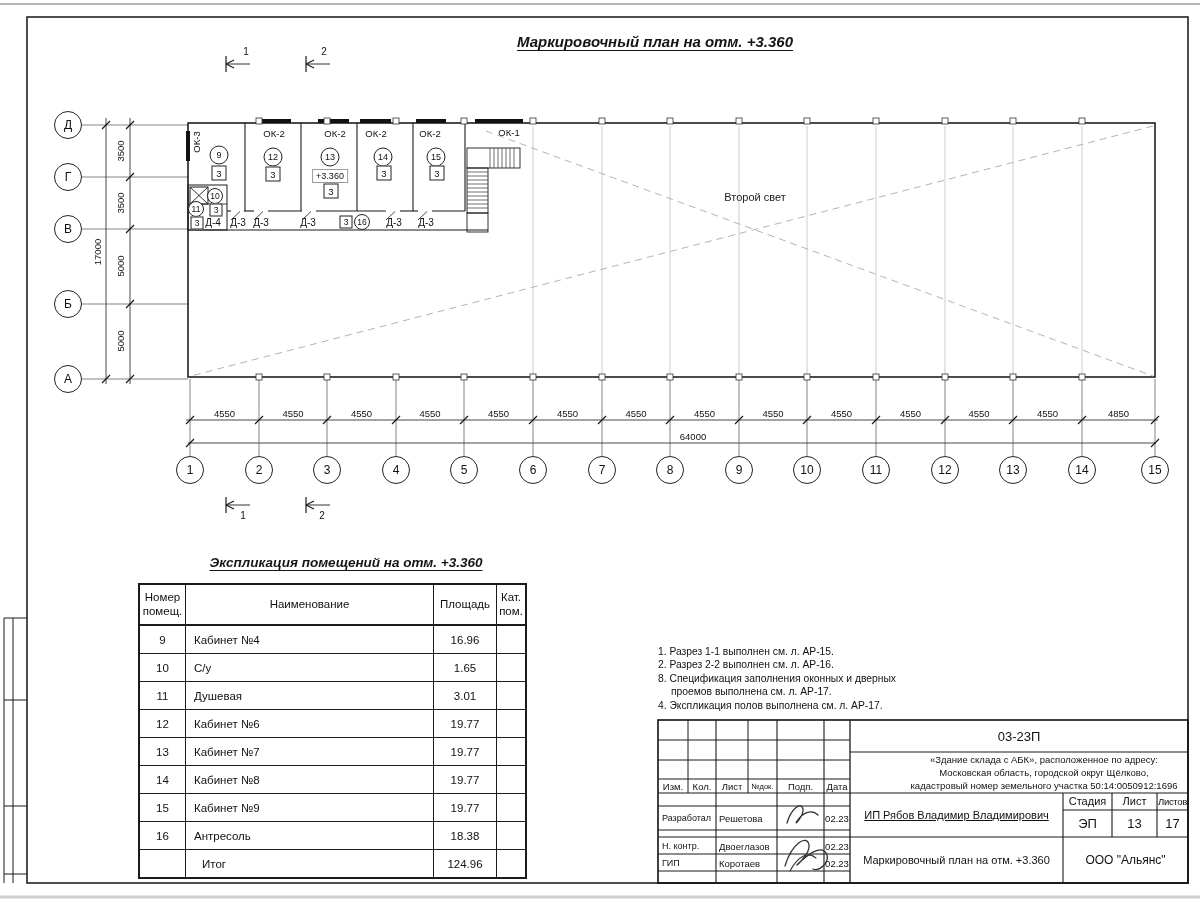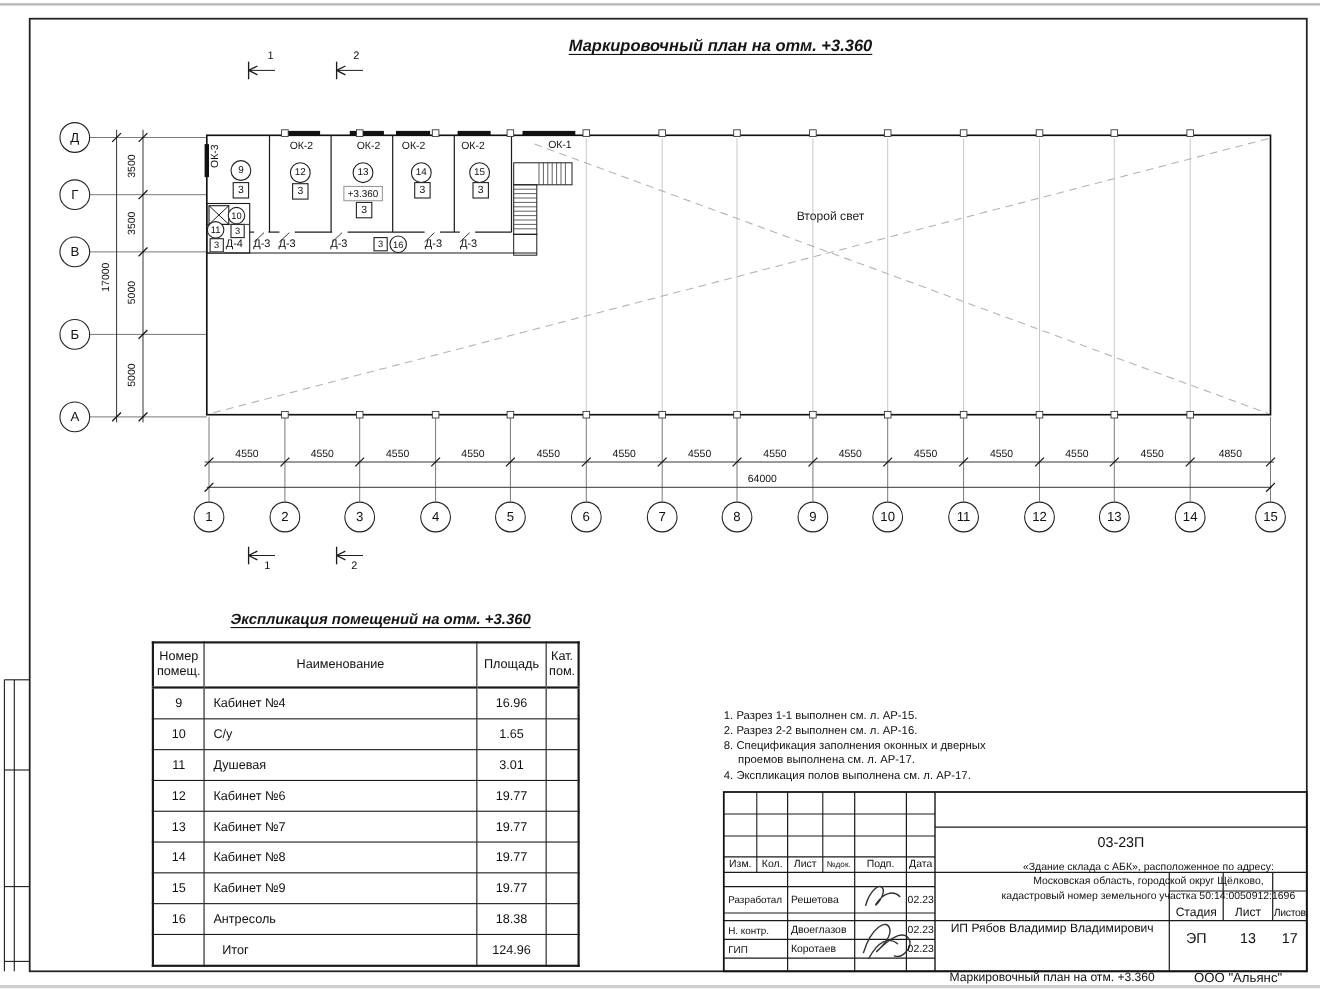--- a/index.html
+++ b/index.html
@@ -26,24 +26,24 @@
   #expl th,#expl td{border:1px solid #1b1b1b;font-weight:normal;font-size:11.5px;color:#111;
       padding:0;overflow:hidden;}
   #expl th{height:39px;white-space:pre-line;line-height:1.15;border-bottom:2px solid #1b1b1b;}
   #expl td{height:27px;text-align:center;}
   #expl td.nm{text-align:left;padding-left:8px;}
   #expl td.nm.tot{padding-left:16px;}
   
   #notes{position:absolute;left:658px;top:645px;width:340px;}
   .note-line{font-size:10.3px;line-height:13.4px;white-space:nowrap;color:#111;}
   
-  .abs{position:absolute;color:#111;margin-top:29px;}
+  .abs{position:absolute;color:#111;}
   #tb-code{left:850px;top:729px;width:338px;text-align:center;font-size:13px;}
   #tb-project{left:852px;top:753px;width:334px;text-align:center;font-size:9.5px;line-height:13px;white-space:pre-line;padding-left:25px;}
-  #tb-client{left:850px;top:809px;width:213px;text-align:center;font-size:11px;}
+  #tb-client{left:850px;top:809px;width:213px;text-align:center;font-size:11px;text-decoration:underline;}
   #tb-stage-label{left:1063px;top:795px;width:49px;text-align:center;font-size:11px;}
   #tb-sheet-label{left:1112px;top:795px;width:45px;text-align:center;font-size:11px;}
   #tb-sheets-label{left:1157px;top:796px;width:31px;text-align:center;font-size:9.5px;letter-spacing:-0.3px;}
   #tb-stage{left:1063px;top:816px;width:49px;text-align:center;font-size:13px;}
   #tb-sheet{left:1112px;top:816px;width:45px;text-align:center;font-size:13px;}
   #tb-sheets{left:1157px;top:816px;width:31px;text-align:center;font-size:13px;}
   #tb-doctitle{left:850px;top:854px;width:213px;text-align:center;font-size:11px;}
   #tb-company{left:1063px;top:853px;width:125px;text-align:center;font-size:12px;}
 </style>
 </head>

